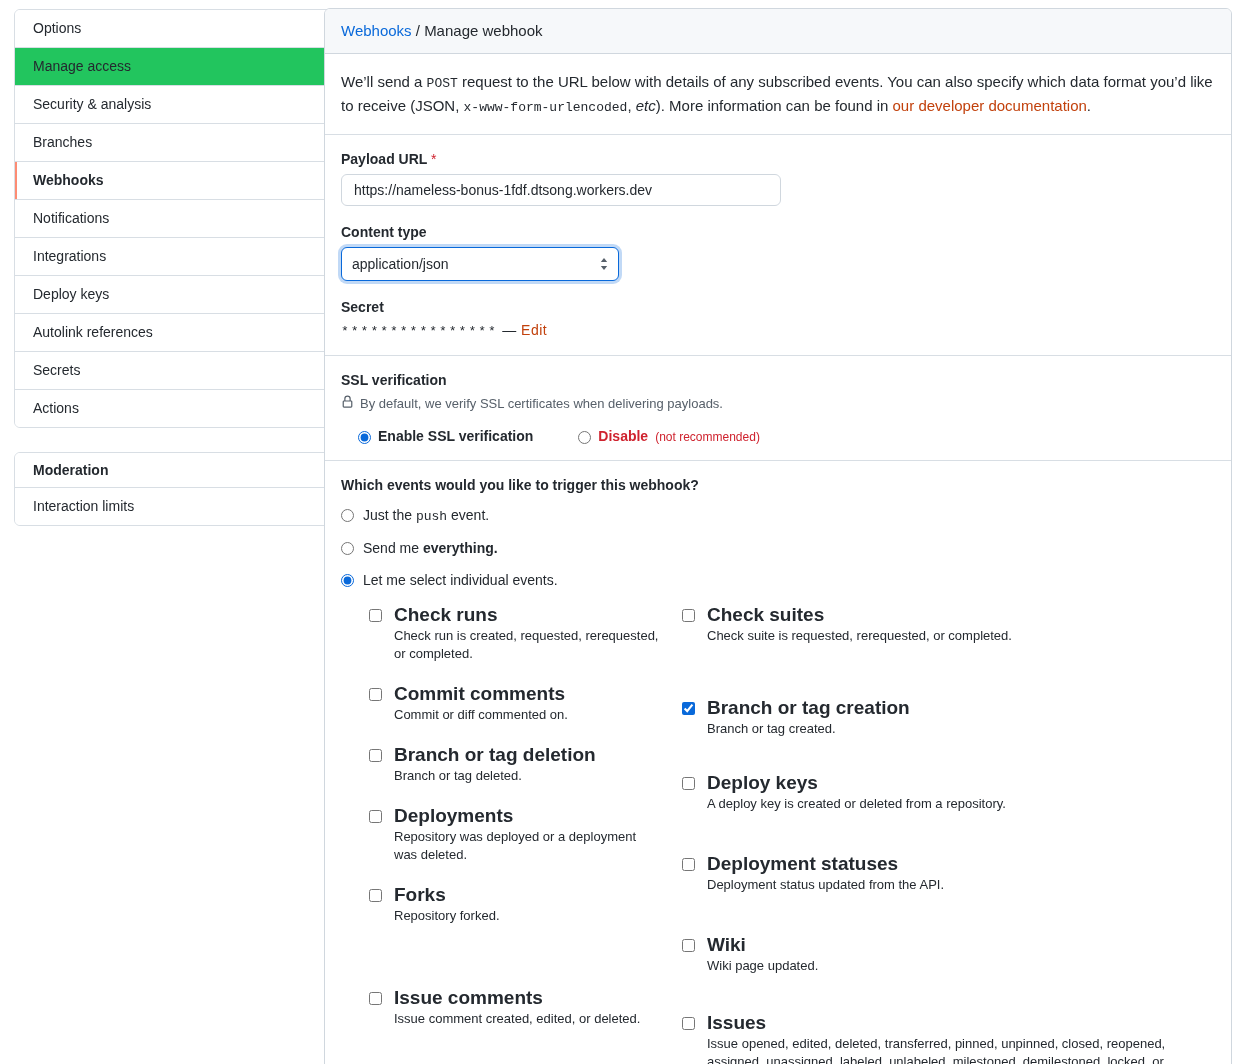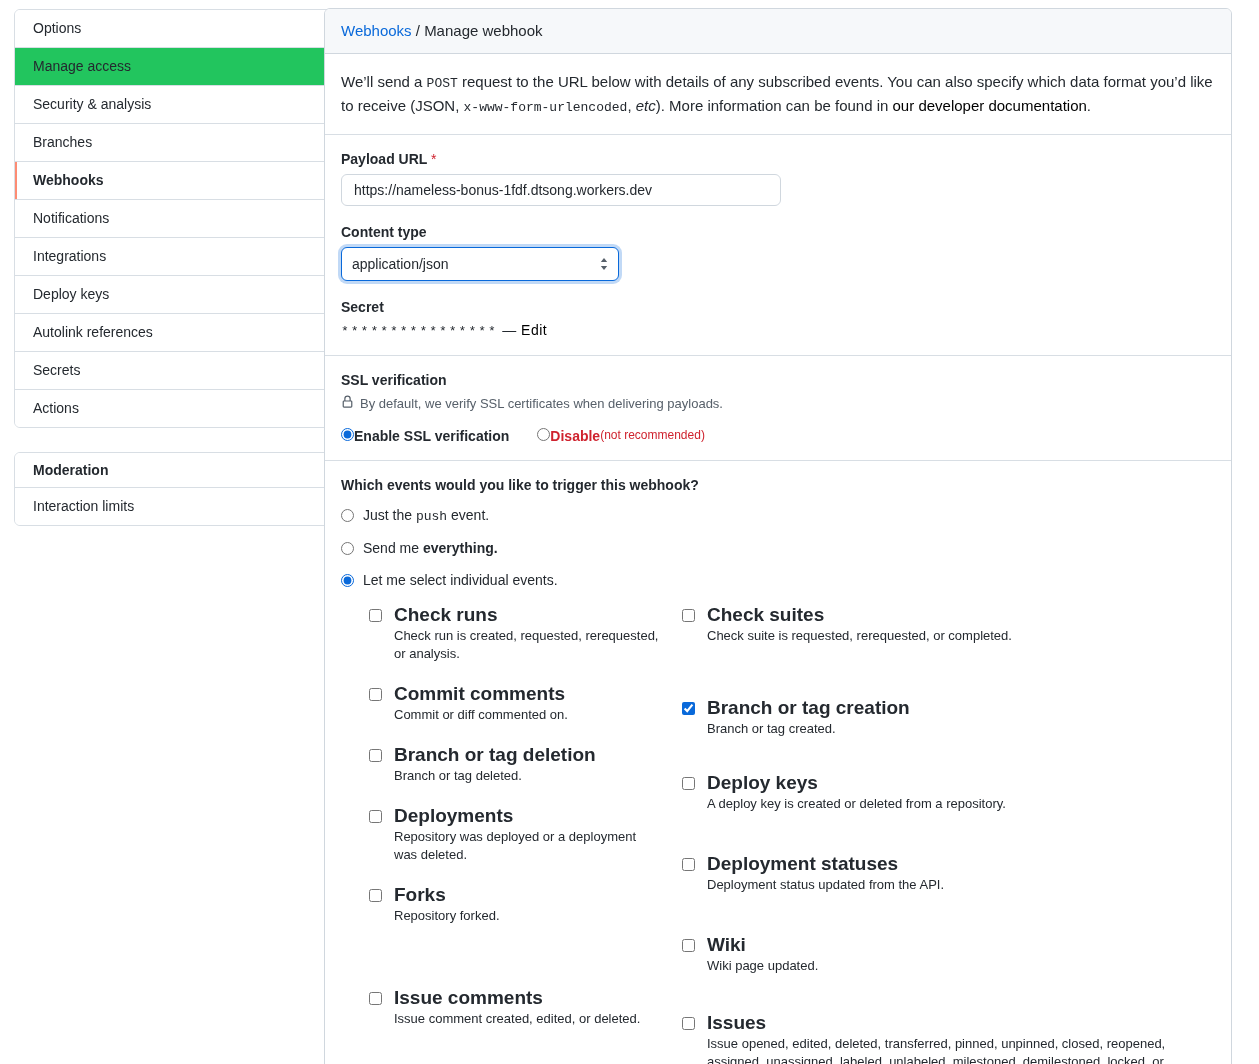--- a/index.html
+++ b/index.html
@@ -103,21 +103,21 @@
     font-size: 15px;
     line-height: 1.55;
     color: #24292f;
     margin: 0;
   }
   code.mono {
     font-family: "Liberation Mono", monospace;
     font-size: 13px;
     color: #24292f;
   }
-  .link { color: #000000; text-decoration: none; cursor: pointer; }
+  .link { color: #c2410c; text-decoration: none; cursor: pointer; }
 
   .field-label {
     display: block;
     font-weight: 600;
     font-size: 14px;
     margin-bottom: 7px;
     color: #24292f;
   }
   .req { color: #cf222e; font-weight: 400; }
 
@@ -178,23 +178,25 @@
   }
 
   .radio-row {
     display: flex;
     align-items: center;
     gap: 28px;
     margin-top: 16px;
   }
   .radio-opt {
     display: flex;
-    align-items: flex-start;
+    align-items: flex-end;
+    gap: 7px;
     font-size: 14px;
     cursor: pointer;
+    margin-left: 17px;
   }
   .radio-opt .lbl-strong { font-weight: 600; }
   .danger { color: #cf222e; font-weight: 600; }
   .danger-sub { color: #cf222e; font-weight: 400; font-size: 12px; }
 
   input[type=radio] {
     width: 13px; height: 13px; margin: 0;
     accent-color: #0969da;
     cursor: pointer;
   }
@@ -358,21 +360,21 @@
         <span>Let me select individual events.</span>
       </label>
 
       <div class="events-grid">
 
         <div>
           <div class="event-item">
             <input class="ck" type="checkbox" style="">
             <div>
               <div class="event-name">Check runs</div>
-              <div class="event-desc">Check run is created, requested, rerequested, or analysis.</div>
+              <div class="event-desc">Check run is created, requested, rerequested, or completed.</div>
             </div>
           </div>
           <div class="event-item">
             <input class="ck" type="checkbox" style="">
             <div>
               <div class="event-name">Commit comments</div>
               <div class="event-desc">Commit or diff commented on.</div>
             </div>
           </div>
           <div class="event-item">

